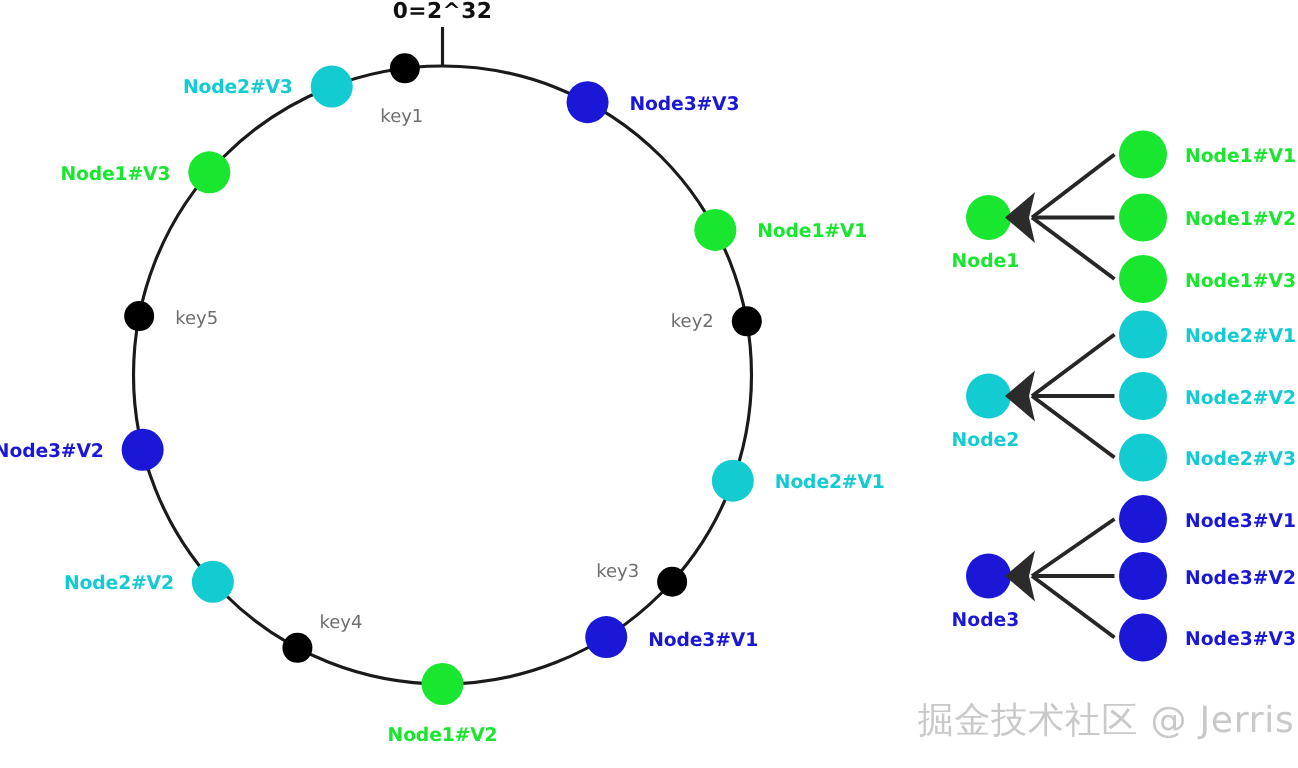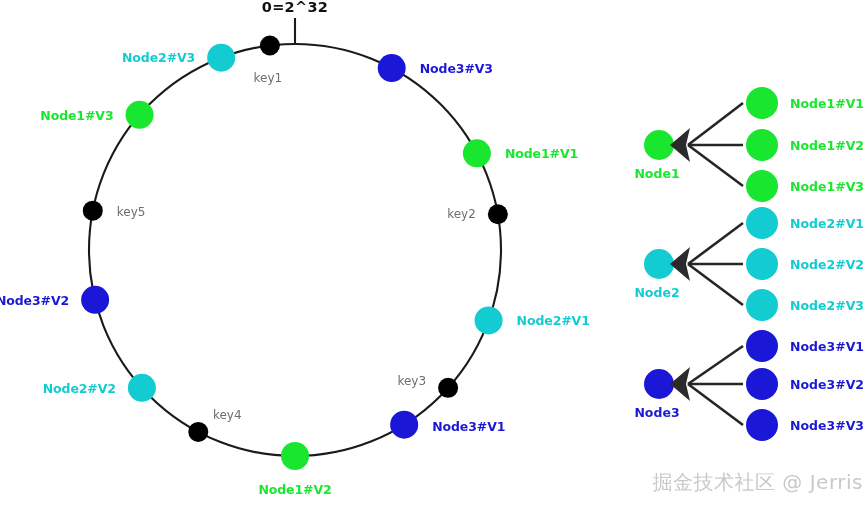--- a/index.html
+++ b/index.html
@@ -76,21 +76,21 @@
   .legend-lbl {
     font-family: "DejaVu Sans", "Liberation Sans", sans-serif;
     font-weight: bold;
     font-size: 12.5px;
   }
   .watermark {
     position: absolute;
     right: 14px;
     bottom: 16px;
     font-family: "DejaVu Sans", "Liberation Sans", sans-serif;
-    font-size: 20px;
+    font-size: 24px;
     color: #c9c9c9;
     white-space: nowrap;
     letter-spacing: 0.5px;
     user-select: none;
   }
 </style>
 </head>
 <body>
 
 <div id="stage">

